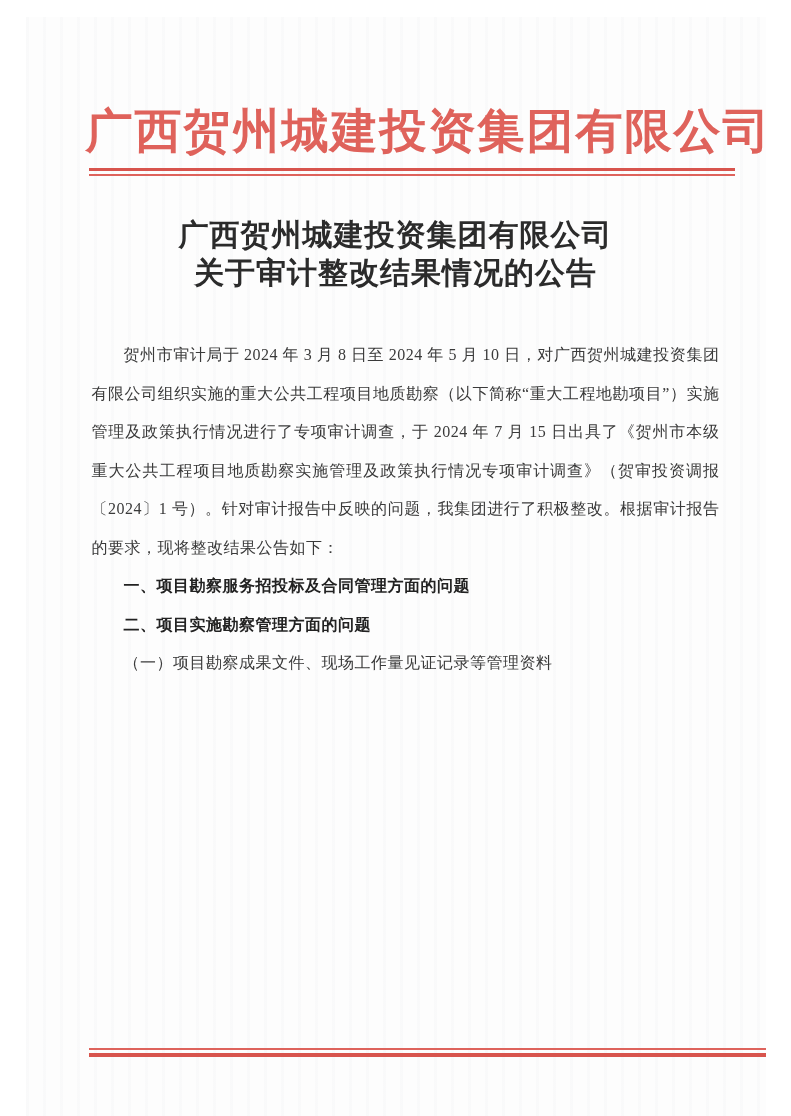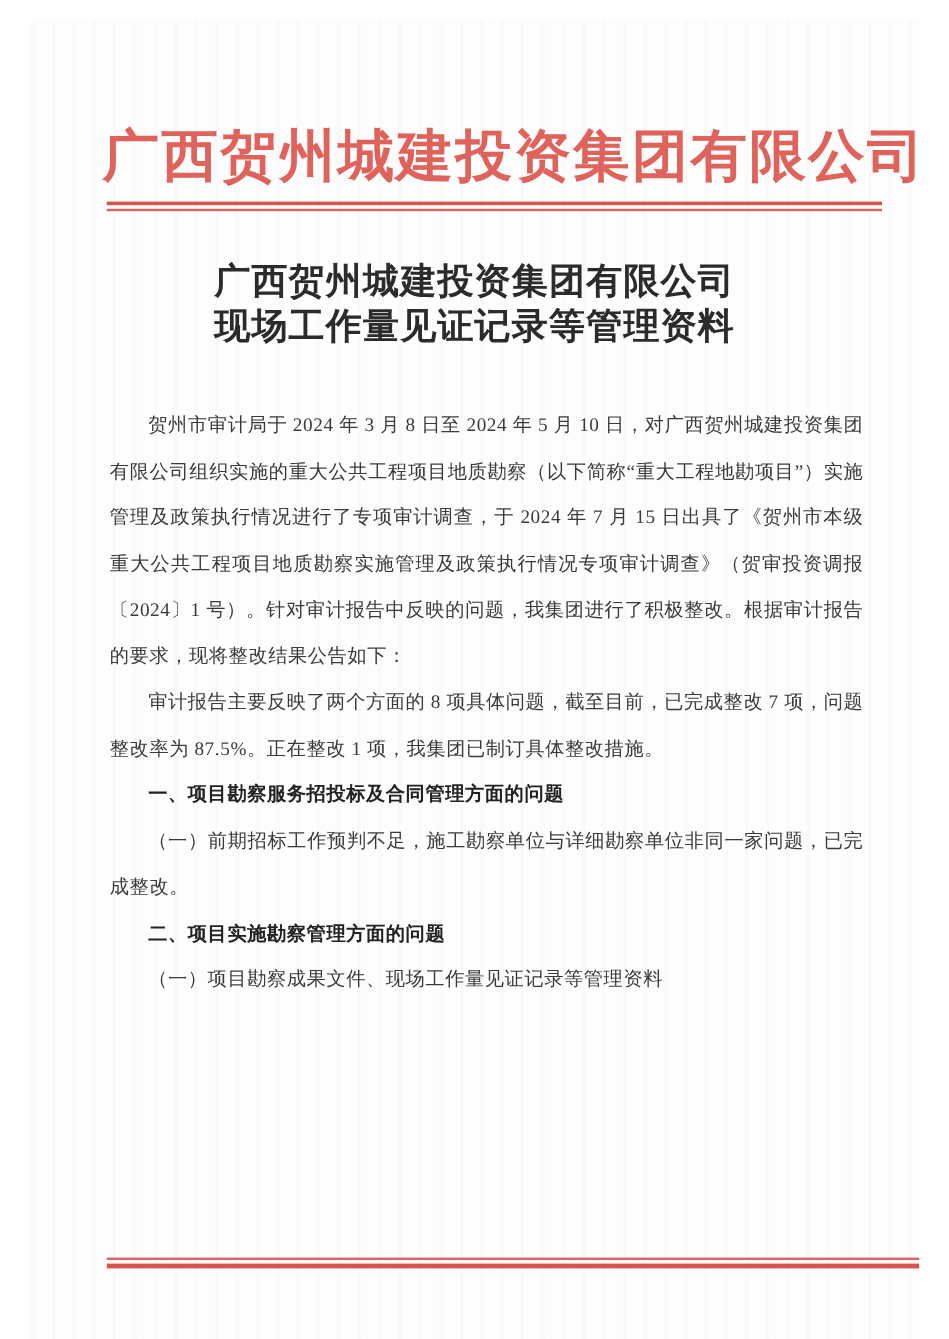--- a/index.html
+++ b/index.html
@@ -99,28 +99,26 @@
 
   <div class="letterhead">广西贺州城建投资集团有限公司</div>
 
   <div class="header-rule">
     <div class="hr-thick"></div>
     <div class="hr-thin"></div>
   </div>
 
   <h1 class="doc-title">
     <span class="title-line">广西贺州城建投资集团有限公司</span>
-    <span class="title-line">现场工作量见证记录等管理资料</span>
+    <span class="title-line">关于审计整改结果情况的公告</span>
   </h1>
 
   <div class="body-text">
     <p class="para">贺州市审计局于 2024 年 3 月 8 日至 2024 年 5 月 10 日，对广西贺州城建投资集团有限公司组织实施的重大公共工程项目地质勘察（以下简称“重大工程地勘项目”）实施管理及政策执行情况进行了专项审计调查，于 2024 年 7 月 15 日出具了《贺州市本级重大公共工程项目地质勘察实施管理及政策执行情况专项审计调查》（贺审投资调报〔2024〕1 号）。针对审计报告中反映的问题，我集团进行了积极整改。根据审计报告的要求，现将整改结果公告如下：</p>
-    <p class="para">审计报告主要反映了两个方面的 8 项具体问题，截至目前，已完成整改 7 项，问题整改率为 87.5%。正在整改 1 项，我集团已制订具体整改措施。</p>
     <p class="para heading">一、项目勘察服务招投标及合同管理方面的问题</p>
-    <p class="para">（一）前期招标工作预判不足，施工勘察单位与详细勘察单位非同一家问题，已完成整改。</p>
     <p class="para heading">二、项目实施勘察管理方面的问题</p>
     <p class="para">（一）项目勘察成果文件、现场工作量见证记录等管理资料</p>
   </div>
 
   <div class="footer-rule">
     <div class="fr-thin"></div>
     <div class="fr-thick"></div>
   </div>
 
 </div>

